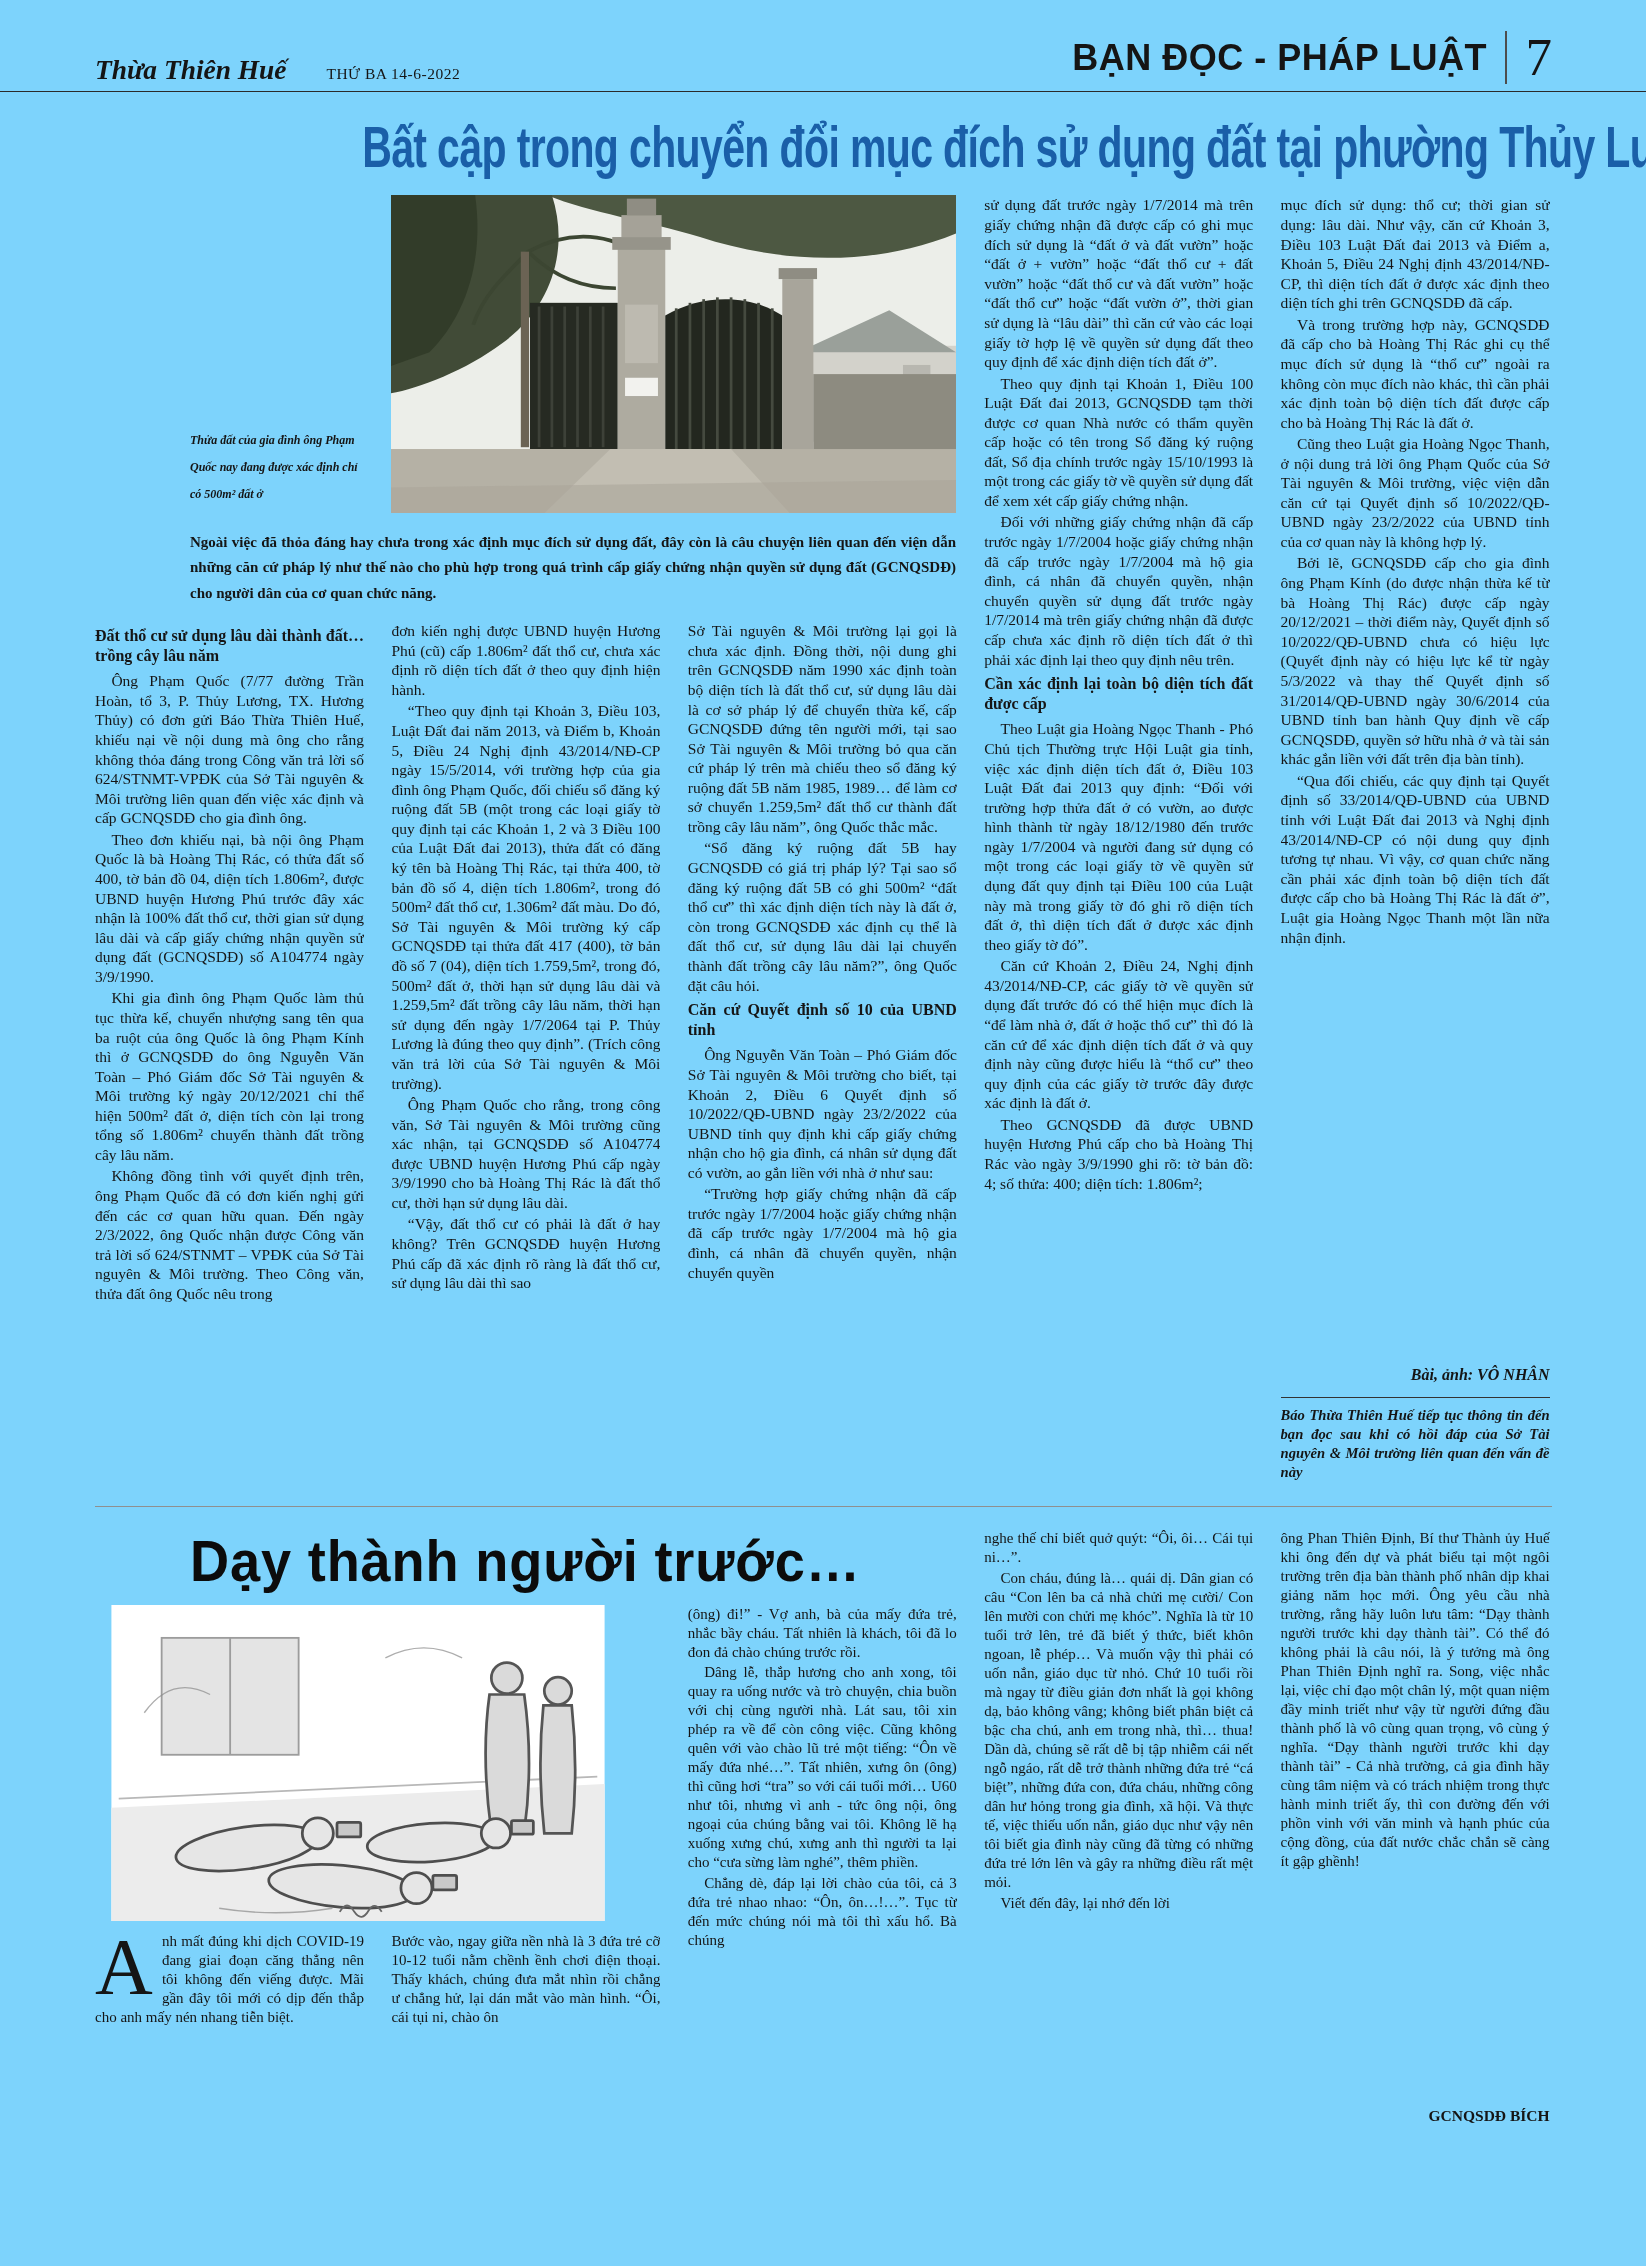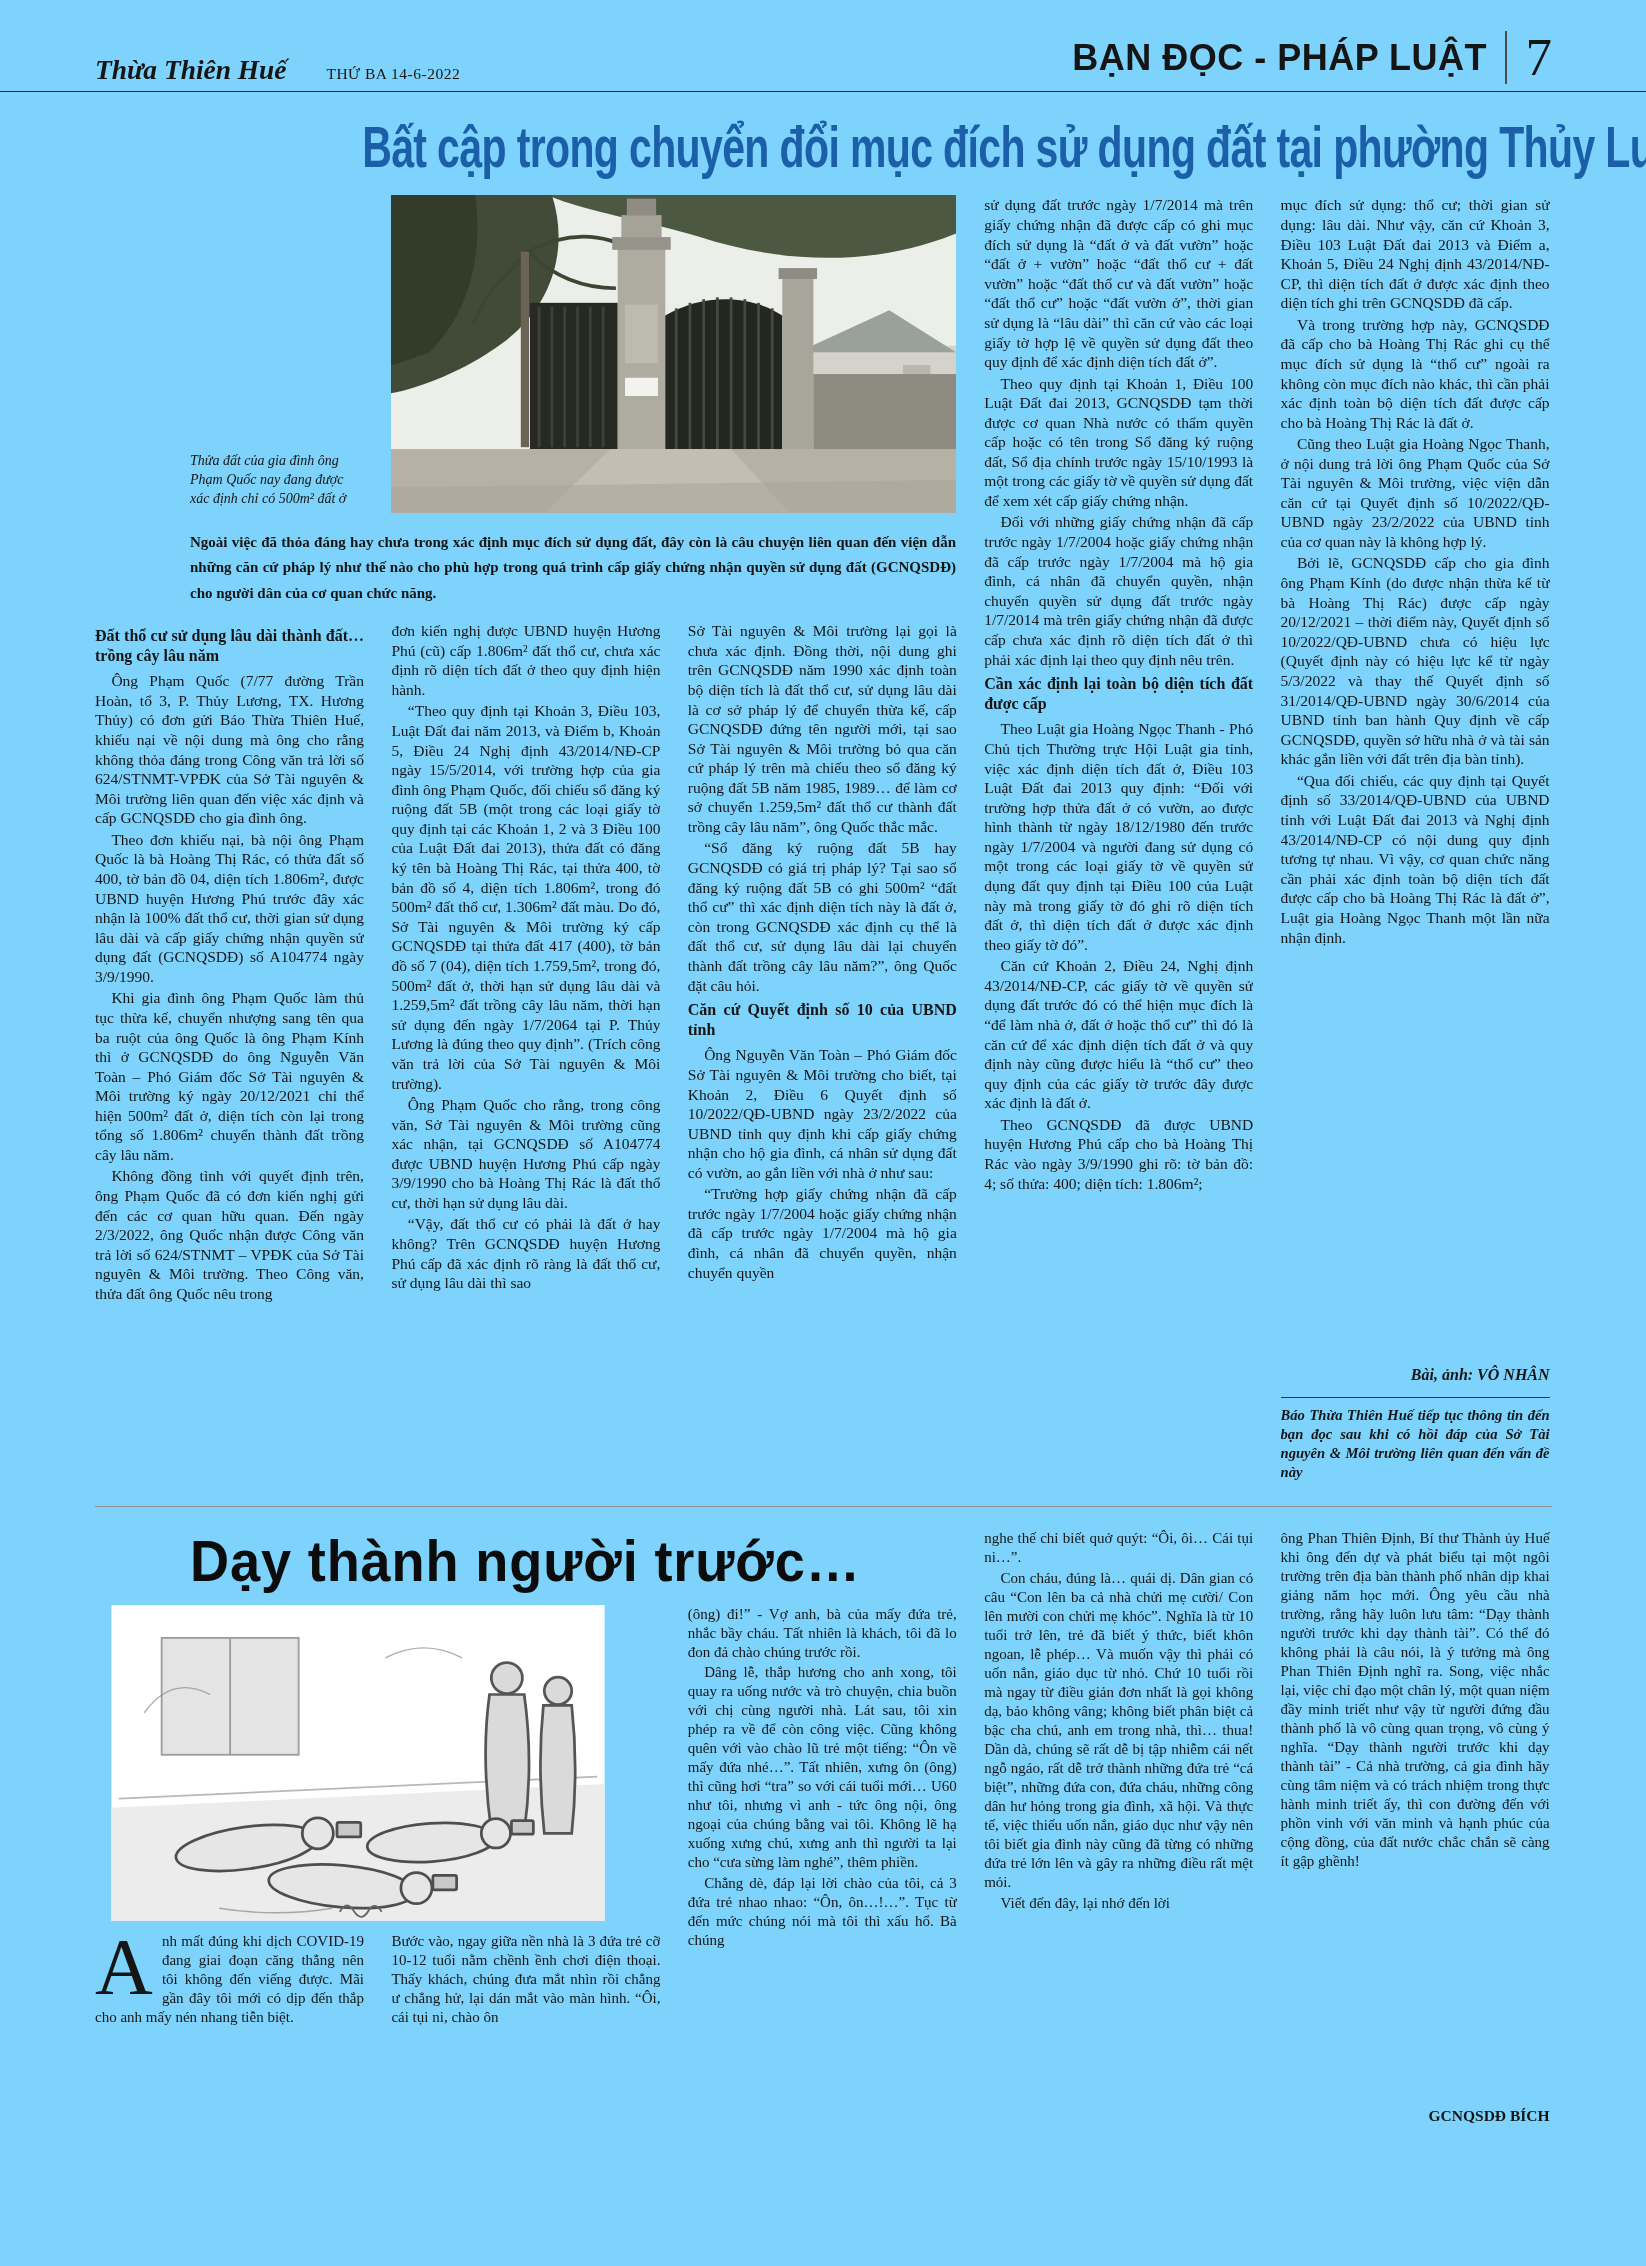--- a/index.html
+++ b/index.html
@@ -27,22 +27,22 @@
   
   .a1 { padding: 0 95px; }
   .a1-headline-wrap { margin: 24px 0 16.4px; display:flex; justify-content:flex-start; overflow:visible; }
   .a1-headline { font-family:"Liberation Sans",sans-serif; font-weight:700;
                  font-size:57px; line-height:1.1; color:#1a5fa8; white-space:nowrap;
                  transform:scaleX(.72); transform-origin:50% 50%; letter-spacing:-0.9px; }
   .a1-body { display:flex; gap:27.4px; height:1287px; }
   .a1-left { flex:0 0 861px; }
   .photo-row { display:flex; gap:27.4px; }
   .caption-col { flex:0 0 269px; display:flex; align-items:flex-end; }
-  .caption { margin:0 0 5.5px 95px; width:170px; font-weight:400; font-style:italic;
-             font-size:14px; line-height:19px; }
+  .caption { margin:0 0 5.5px 95px; width:170px; font-weight:700; font-style:italic;
+             font-size:12px; line-height:27px; }
   .photo { flex:0 0 565px; height:318px; background:#dadcd6; }
   .photo svg { display:block; width:100%; height:100%; }
   .lede { margin:16.4px 0 0 95px; width:766px; font-weight:700; font-size:15px;
           line-height:25.6px; text-align:justify; }
   .a1-left-cols { display:flex; gap:27.4px; margin-top:14.6px; }
   .col { flex:0 0 269px; width:269px; }
   .a1-left-cols .col { height:839px; overflow:hidden; }
   .col.tall { height:1287px; overflow:hidden; }
   .col5 { display:flex; flex-direction:column; }
   .col5 .paras { flex:1 1 auto; min-height:0; overflow:hidden; }

